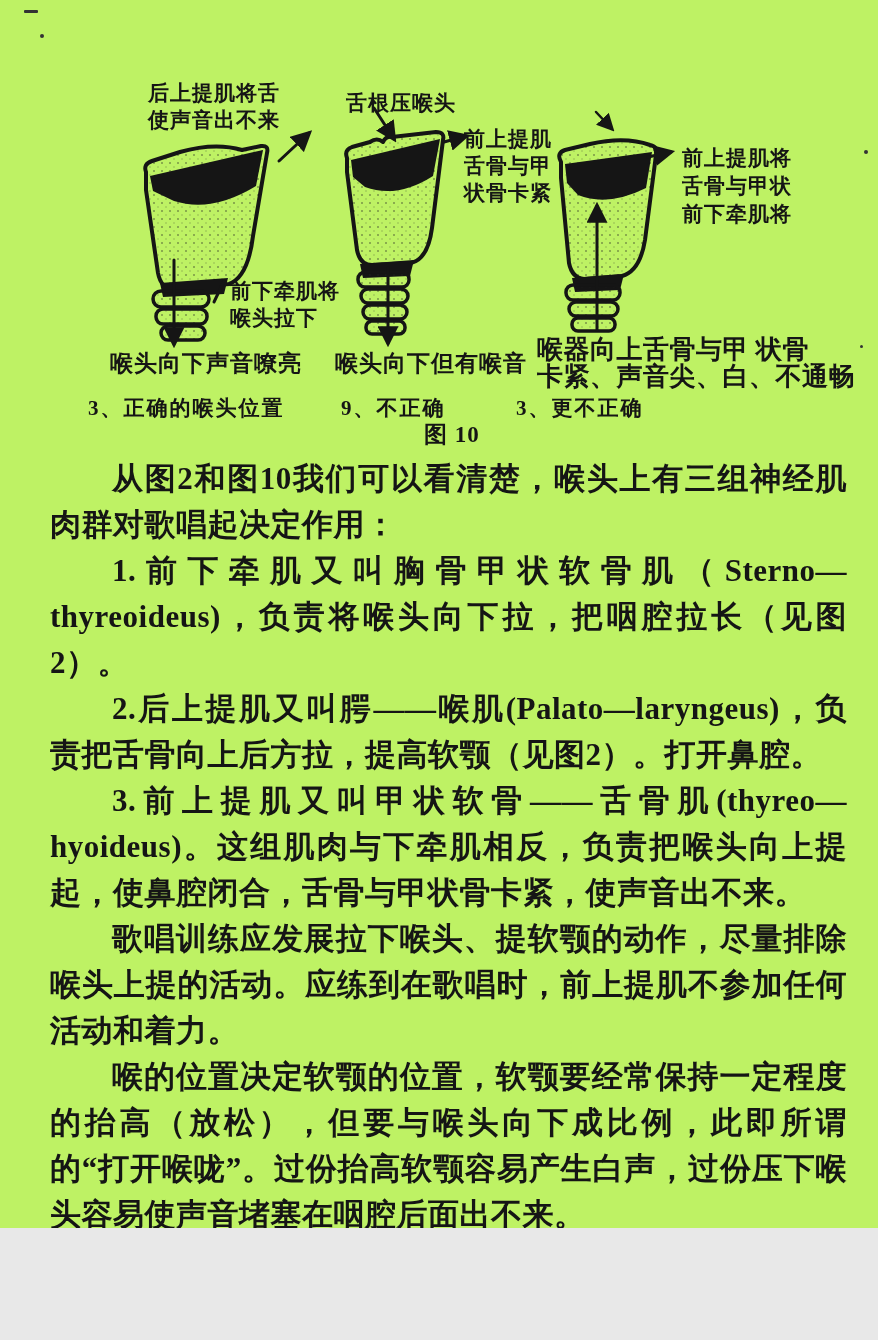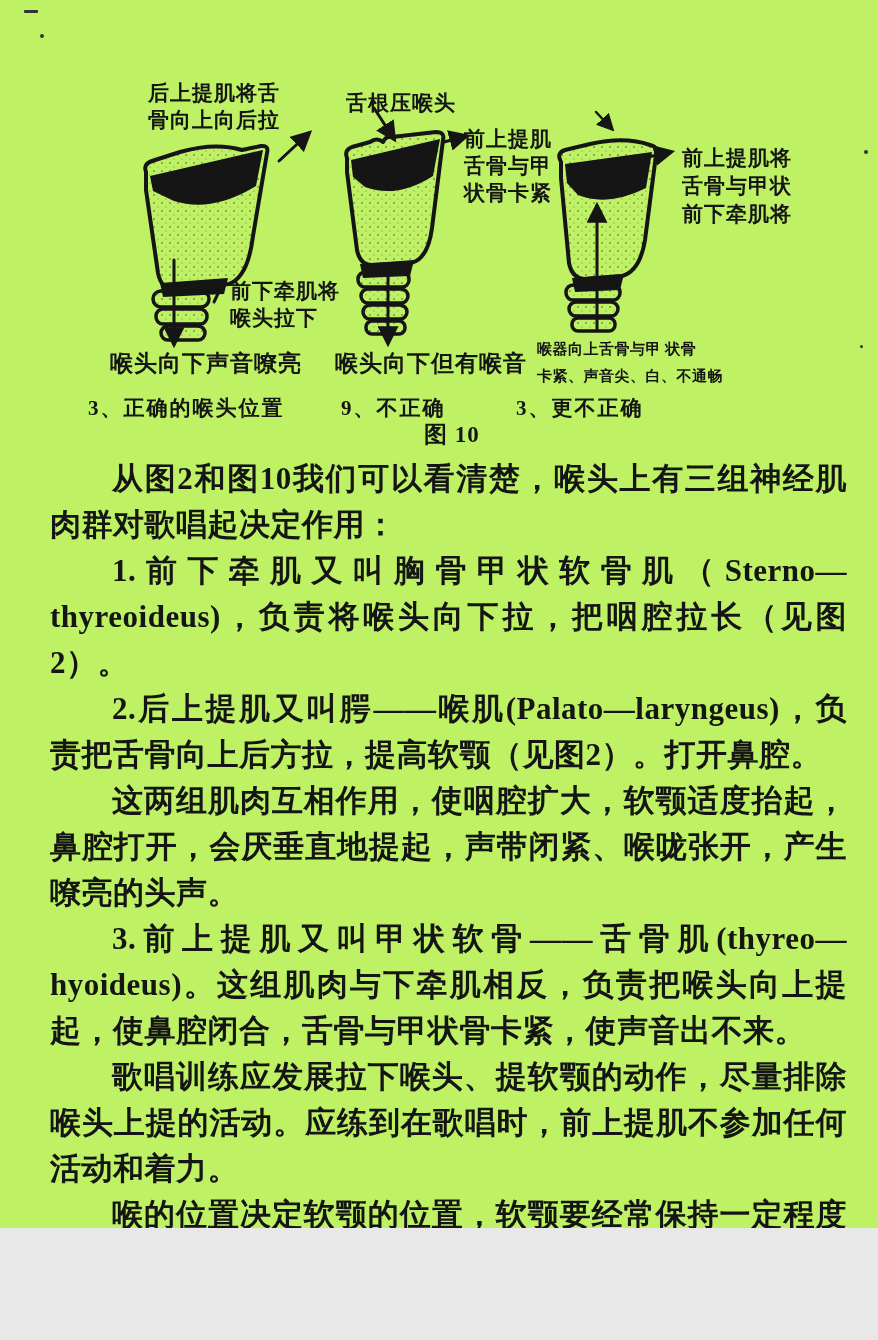--- a/index.html
+++ b/index.html
@@ -124,21 +124,21 @@
       <rect x="569" y="302" width="49" height="14" rx="7" fill="url(#stip)" stroke-width="3.5"></rect>
       <rect x="572" y="318" width="43" height="13" rx="6" fill="url(#stip)" stroke-width="3.5"></rect>
       <line x1="597" y1="330" x2="597" y2="206" stroke-width="3" marker-end="url(#arr)"></line>
       <line x1="648" y1="157" x2="671" y2="152" stroke-width="3" marker-end="url(#arr)"></line>
       <line x1="596" y1="112" x2="612" y2="129" stroke-width="2.5" marker-end="url(#arr)"></line>
     </g>
   </svg>
 
   <div class="fig-label" style="left:148px;top:80px;">
     <div>后上提肌将舌</div>
-    <div>骨向上向后拉</div>
+    <div>使声音出不来</div>
   </div>
   <div class="fig-label" style="left:230px;top:278px;">
     <div>前下牵肌将</div>
     <div>喉头拉下</div>
   </div>
   <div class="fig-label" style="left:346px;top:90px;">
     <div>舌根压喉头</div>
   </div>
   <div class="fig-label" style="left:464px;top:126px;">
     <div>前上提肌</div>
@@ -146,36 +146,35 @@
     <div>状骨卡紧</div>
   </div>
   <div class="fig-label" style="left:682px;top:144px;line-height:28px;">
     <div>前上提肌将</div>
     <div>舌骨与甲状</div>
     <div>前下牵肌将</div>
   </div>
 
   <div class="fig-result" style="left:110px;top:350px;">喉头向下声音嘹亮</div>
   <div class="fig-result" style="left:315px;top:350px;margin-left:20px;">喉头向下但有喉音</div>
-  <div class="fig-result" style="left:537px;top:336px;font-size:15px;letter-spacing:0.5px;">
+  <div class="fig-result" style="left:537px;top:336px;font-size:26px;letter-spacing:0.5px;">
     <div>喉器向上舌骨与甲 状骨</div>
     <div>卡紧、声音尖、白、不通畅</div>
   </div>
 
   <div class="fig-item" style="left:88px;top:394px;">3、正确的喉头位置</div>
   <div class="fig-item" style="left:341px;top:394px;">9、不正确</div>
   <div class="fig-item" style="left:516px;top:394px;">3、更不正确</div>
 
   <div class="fig-caption">图 10</div>
 
   <div class="body-text">
       <p>从图2和图10我们可以看清楚，喉头上有三组神经肌肉群对歌唱起决定作用：</p>
       <p>1.前下牵肌又叫胸骨甲状软骨肌（Sterno—thyreoideus)，负责将喉头向下拉，把咽腔拉长（见图2）。</p>
       <p>2.后上提肌又叫腭——喉肌(Palato—laryngeus)，负责把舌骨向上后方拉，提高软颚（见图2）。打开鼻腔。</p>
-      <p>这两组肌肉互相作用，使咽腔扩大，软颚适度抬起，鼻腔打开，会厌垂直地提起，声带闭紧、喉咙张开，产生嘹亮的头声。</p>
       <p>3.前上提肌又叫甲状软骨——舌骨肌(thyreo—hyoideus)。这组肌肉与下牵肌相反，负责把喉头向上提起，使鼻腔闭合，舌骨与甲状骨卡紧，使声音出不来。</p>
       <p>歌唱训练应发展拉下喉头、提软颚的动作，尽量排除喉头上提的活动。应练到在歌唱时，前上提肌不参加任何活动和着力。</p>
       <p>喉的位置决定软颚的位置，软颚要经常保持一定程度的抬高（放松），但要与喉头向下成比例，此即所谓的“打开喉咙”。过份抬高软颚容易产生白声，过份压下喉头容易使声音堵塞在咽腔后面出不来。</p>
     </div>
 
   <div class="page-num">
     <span class="dot">·</span>
     <span>25</span>
     <span class="dot">·</span>
   </div>

